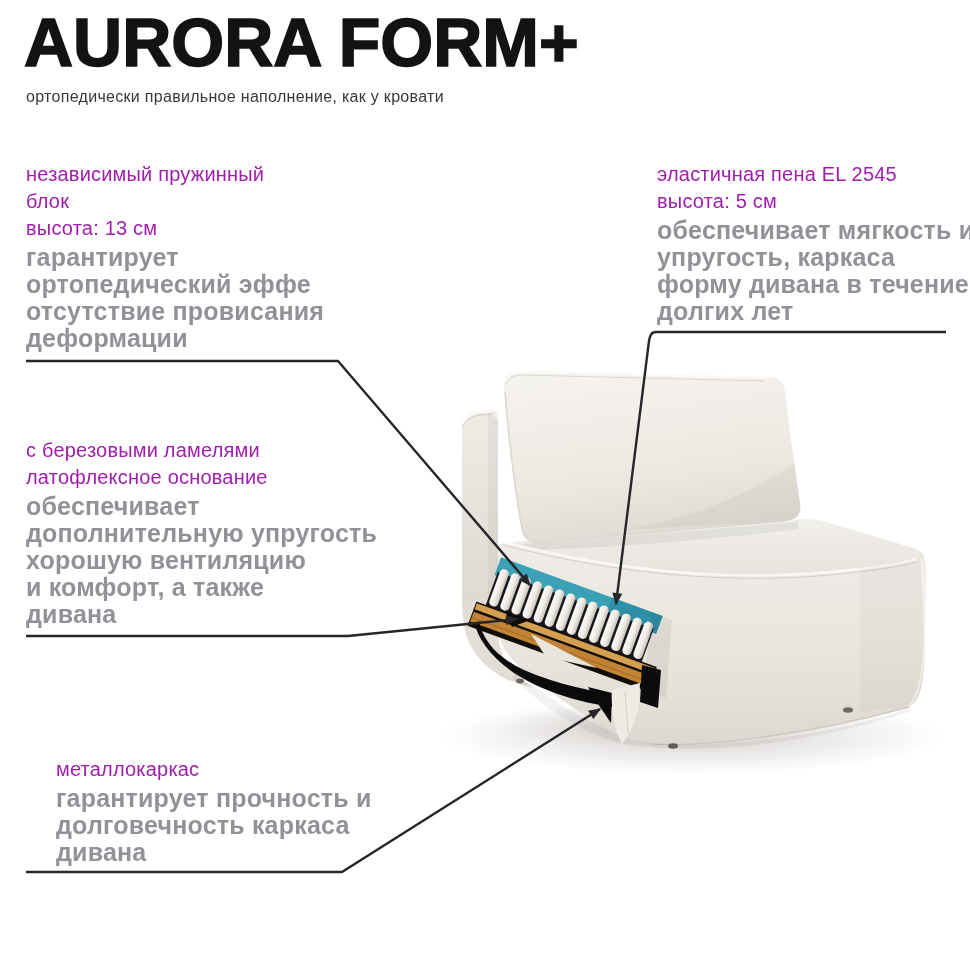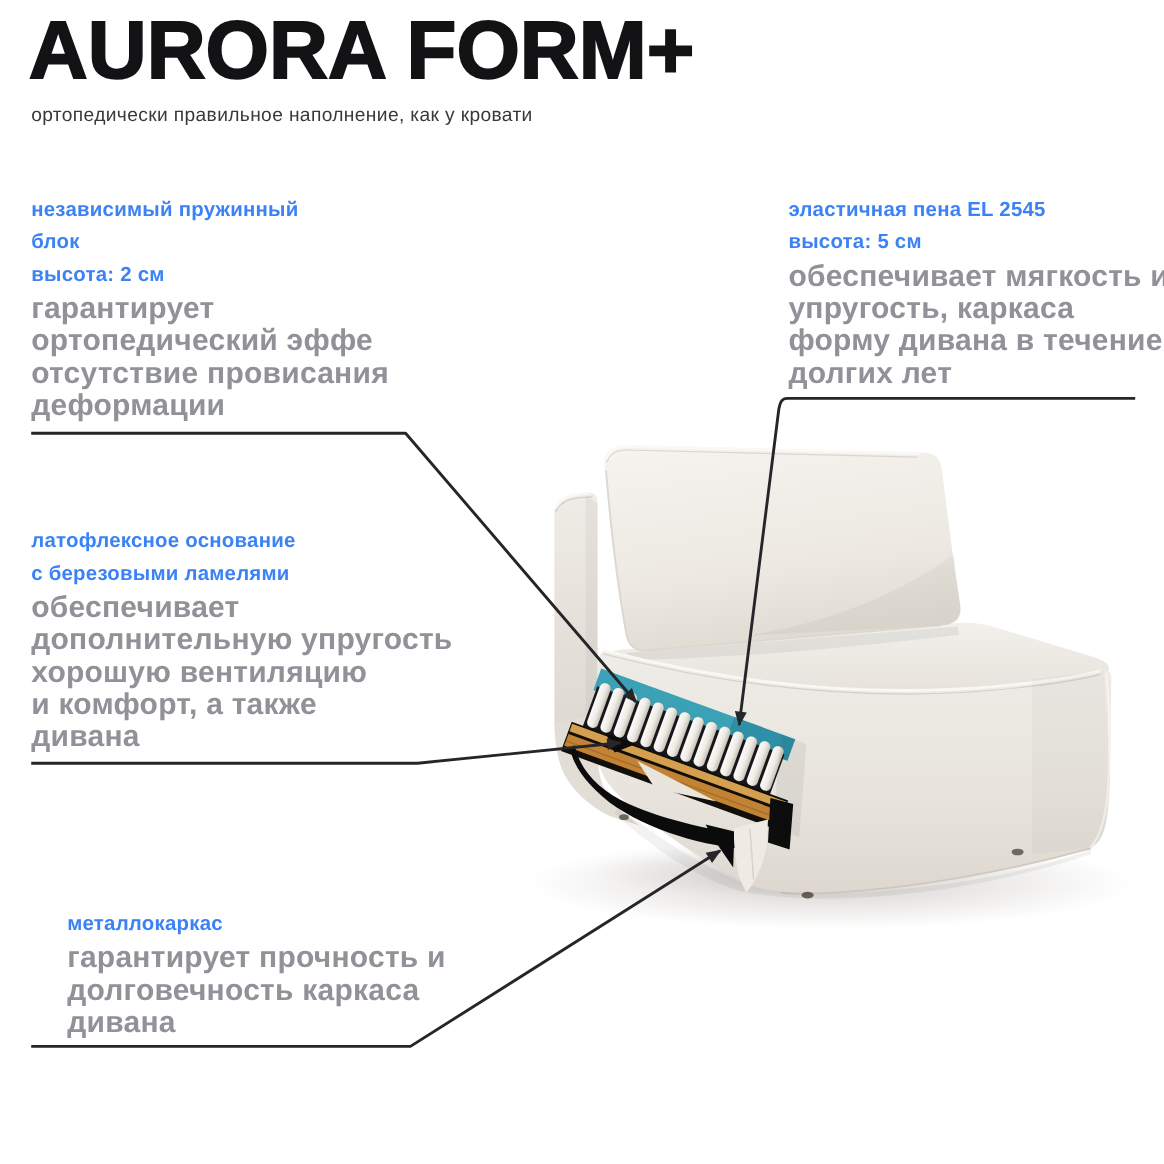--- a/index.html
+++ b/index.html
@@ -12,21 +12,21 @@
     position:absolute;left:24px;top:10px;font-size:68px;line-height:64px;
     font-weight:700;color:#131316;letter-spacing:0px;
     -webkit-text-stroke:1.6px #131316;white-space:nowrap;
   }
   .page-subtitle{
     position:absolute;left:26px;top:84px;font-size:16px;line-height:26px;
     color:#39393d;letter-spacing:.3px;white-space:nowrap;
   }
   .note{position:absolute;}
   .note .t-line{
-    font-size:17px;line-height:27px;font-weight:700;color:#3b82f6;
+    font-size:20px;line-height:27px;font-weight:400;color:#a21caf;
     letter-spacing:.2px;white-space:nowrap;
   }
   .note .d-line{
     font-size:25px;line-height:27px;font-weight:700;color:#909298;
     letter-spacing:.2px;white-space:nowrap;
   }
   .note .t-block{margin-bottom:2px;}
   #note-springs{left:26px;top:161px;}
   #note-foam{left:657px;top:161px;}
   #note-latoflex{left:26px;top:437px;}
@@ -162,43 +162,43 @@
     </g>
   </svg>
 
   <div class="page-title">AURORA FORM+</div>
   <div class="page-subtitle">ортопедически правильное наполнение, как у кровати</div>
 
   <div class="note" id="note-springs">
     <div class="t-block">
       <div class="t-line">независимый пружинный</div>
       <div class="t-line">блок</div>
-      <div class="t-line">высота: 2 см</div>
+      <div class="t-line">высота: 13 см</div>
     </div>
     <div class="d-line">гарантирует</div>
     <div class="d-line">ортопедический эффе</div>
     <div class="d-line">отсутствие провисания</div>
     <div class="d-line">деформации</div>
   </div>
 
   <div class="note" id="note-foam">
     <div class="t-block">
       <div class="t-line">эластичная пена EL 2545</div>
       <div class="t-line">высота: 5 см</div>
     </div>
     <div class="d-line">обеспечивает мягкость и</div>
     <div class="d-line">упругость, каркаса</div>
     <div class="d-line">форму дивана в течение</div>
     <div class="d-line">долгих лет</div>
   </div>
 
   <div class="note" id="note-latoflex">
     <div class="t-block">
+      <div class="t-line">с березовыми ламелями</div>
       <div class="t-line">латофлексное основание</div>
-      <div class="t-line">с березовыми ламелями</div>
     </div>
     <div class="d-line">обеспечивает</div>
     <div class="d-line">дополнительную упругость</div>
     <div class="d-line">хорошую вентиляцию</div>
     <div class="d-line">и комфорт, а также</div>
     <div class="d-line">дивана</div>
   </div>
 
   <div class="note" id="note-frame">
     <div class="t-block">

